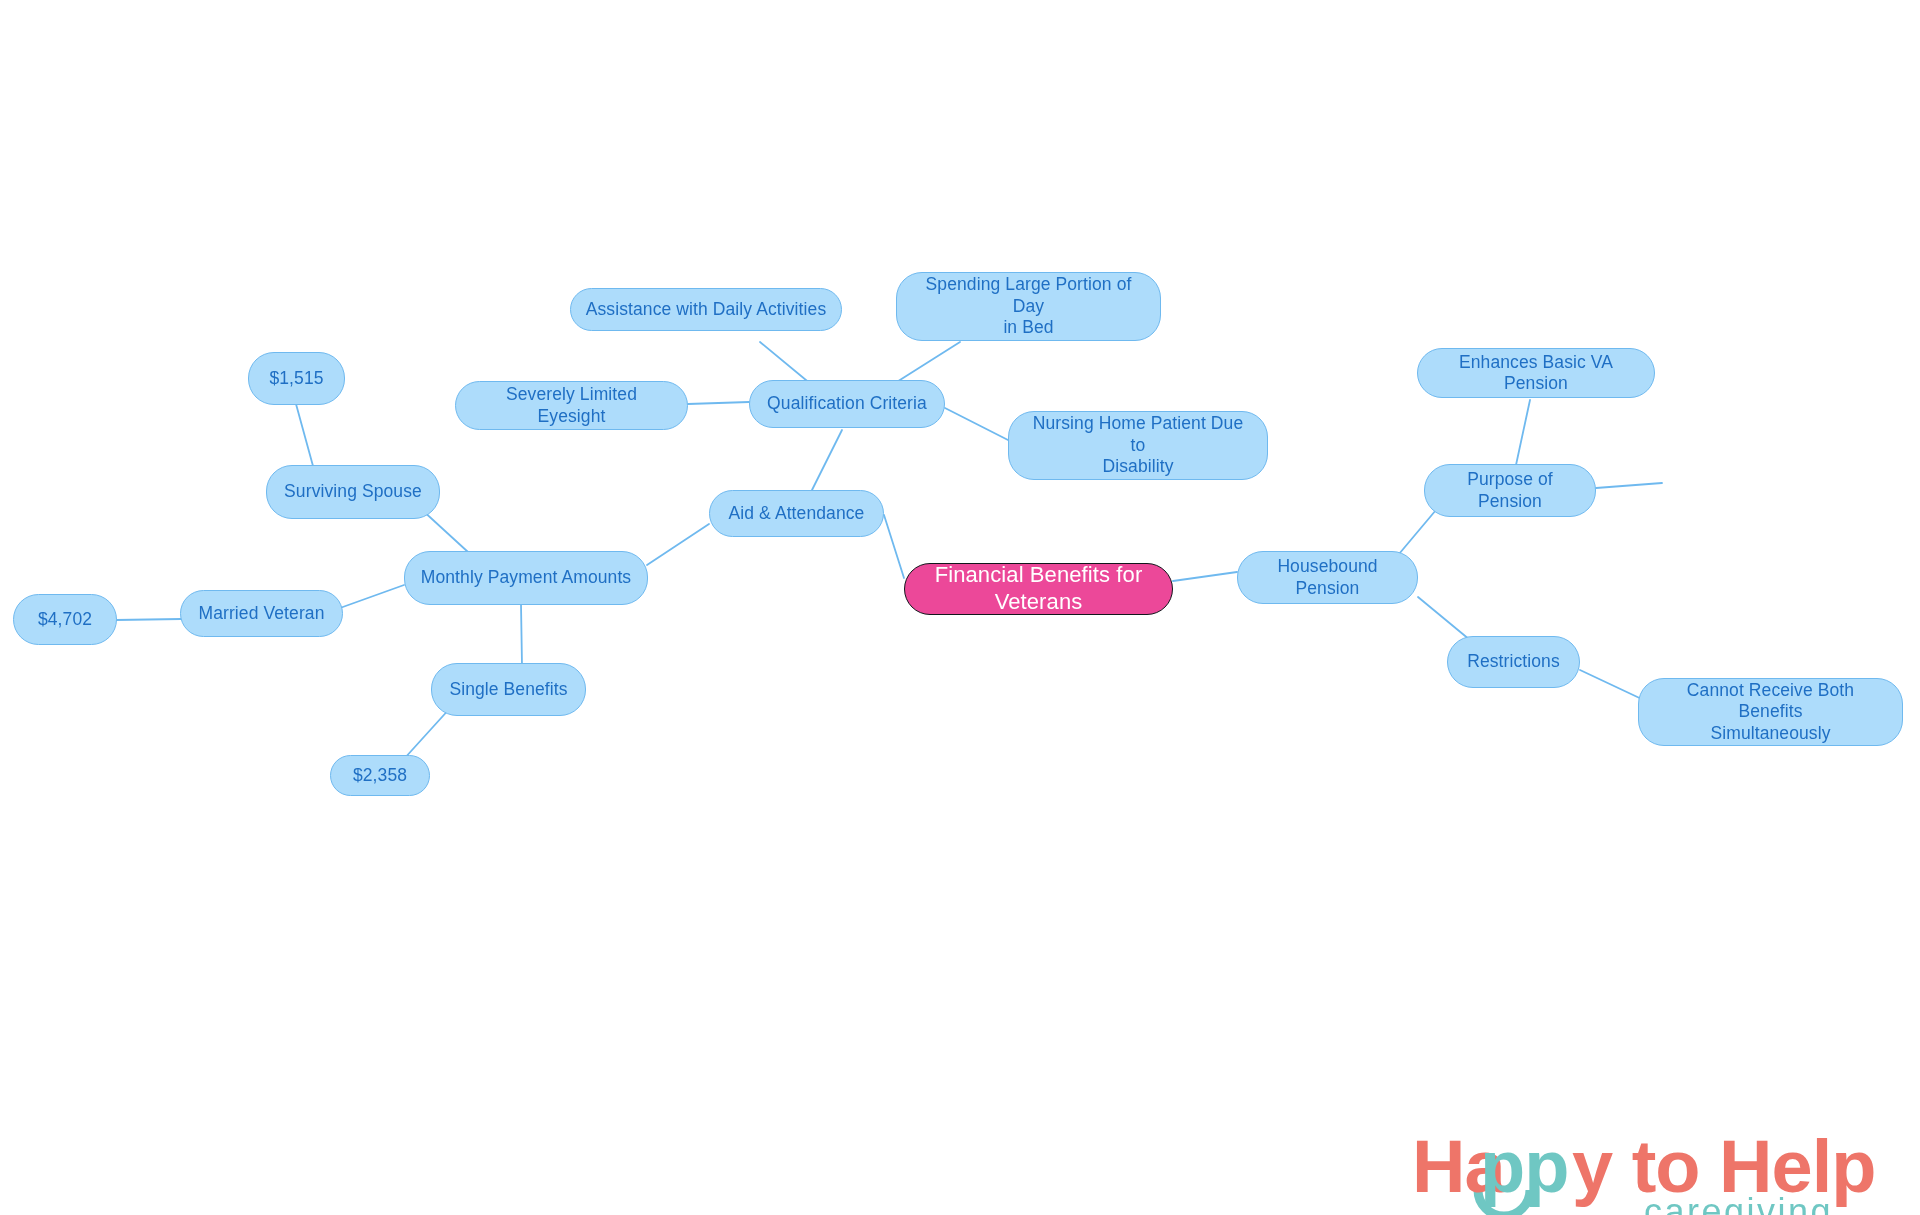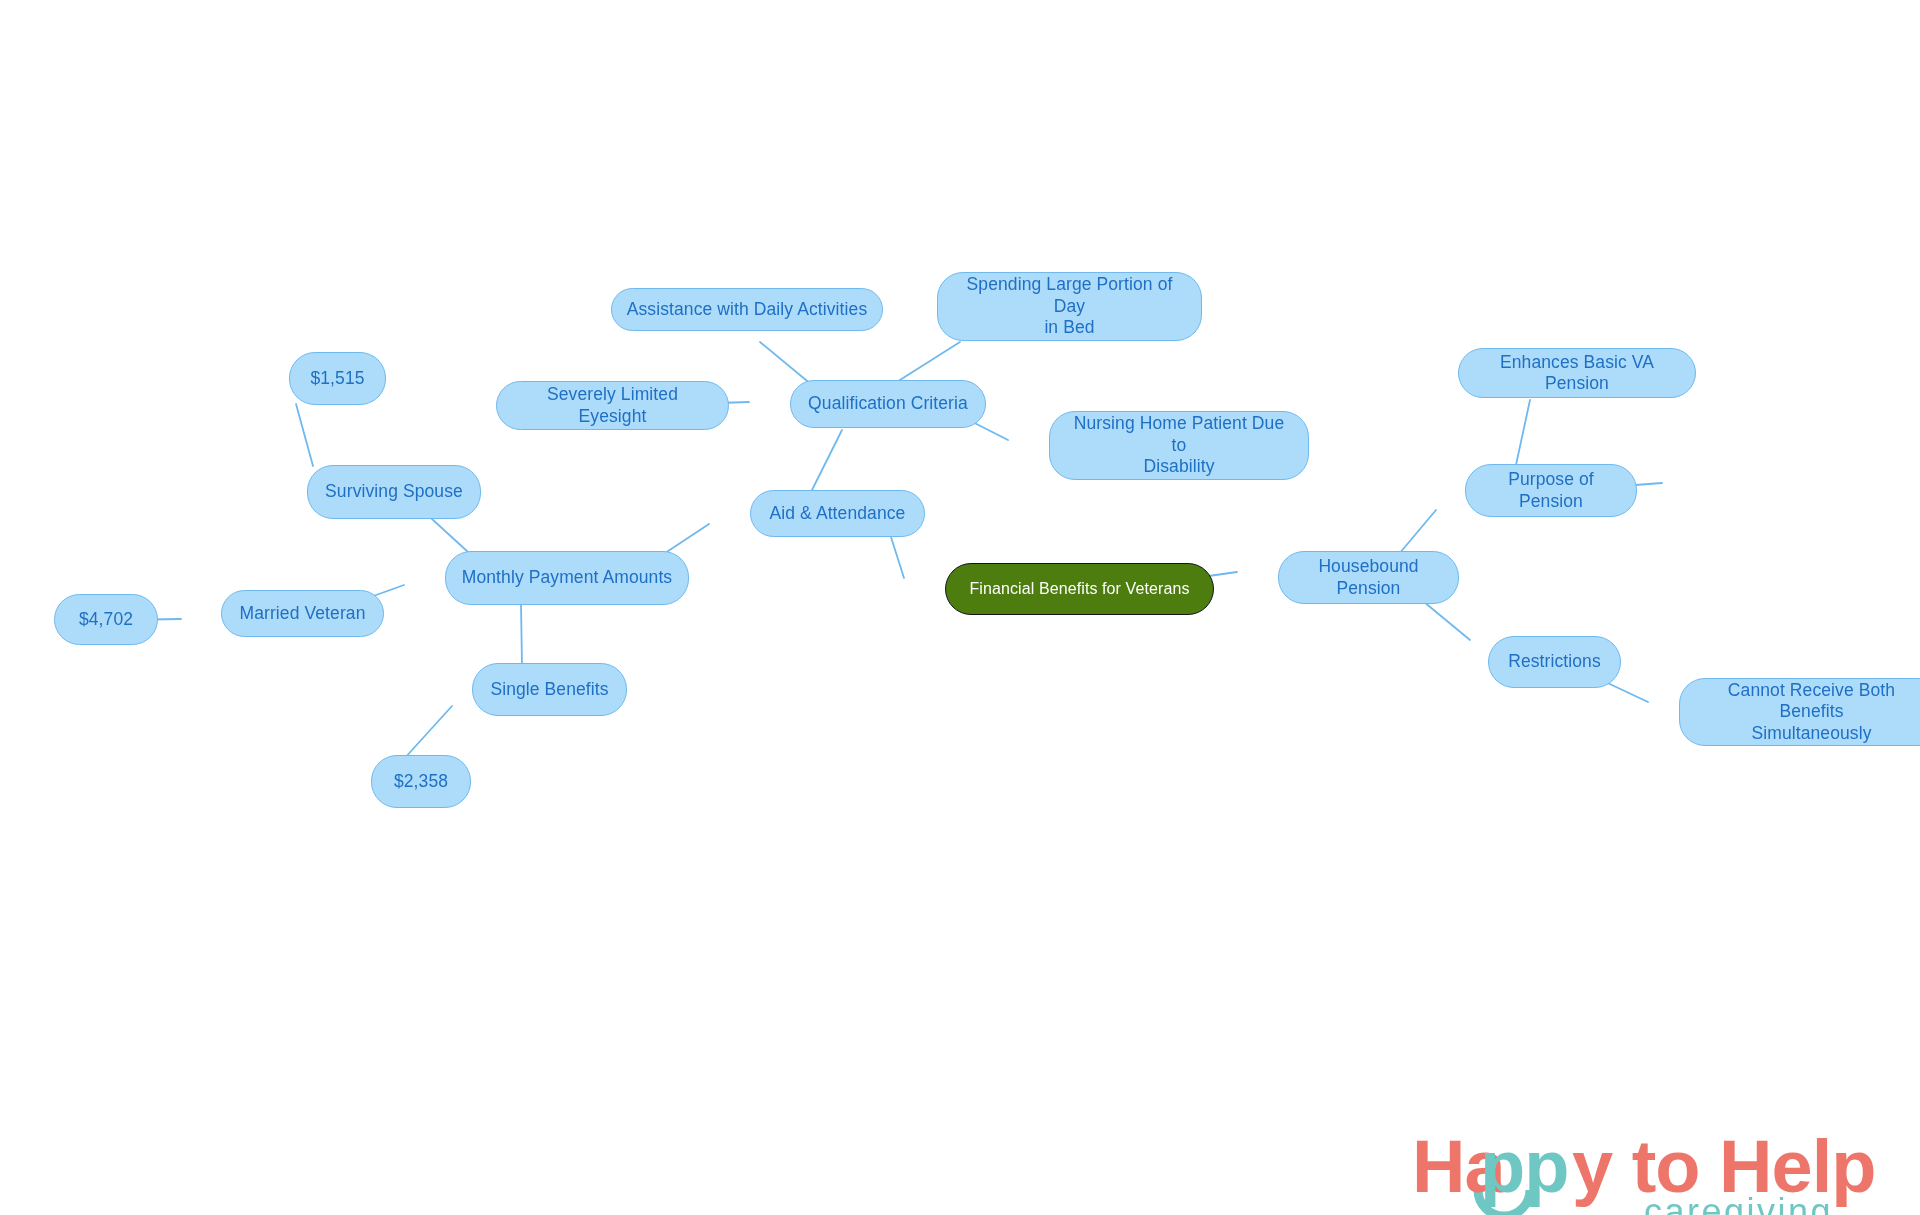--- a/index.html
+++ b/index.html
@@ -39,28 +39,27 @@
     background: #ADDCFB;
     border: 1.4px solid #6FB9EF;
     color: #1F6FC4;
     font-size: 17.5px;
     font-weight: 400;
     line-height: 1.22;
     letter-spacing: 0.1px;
     padding: 4px 14px;
     white-space: pre-line;
     z-index: 2;
-    margin-left: 41px;
   }
   .node.root {
-    background: #4d7c0f;
+    background: #ec4899;
     border: 1.4px solid #12161C;
     color: #FFFFFF;
     border-radius: 30px;
-    font-size: 16px;
+    font-size: 22px;
   }
   
   #logo {
     position: absolute;
     left: 1412px;
     top: 1092px;
     width: 480px;
     height: 112px;
     z-index: 5;
     margin-top: 28px;
@@ -136,21 +135,21 @@
   <div class="node" style="left:266px; top:465px; width:174px; height:54px;">Surviving Spouse</div>
 
   <div class="node" style="left:248px; top:352px; width:97px; height:53px;">$1,515</div>
 
   <div class="node" style="left:180px; top:590px; width:163px; height:47px;">Married Veteran</div>
 
   <div class="node" style="left:13px; top:594px; width:104px; height:51px;">$4,702</div>
 
   <div class="node" style="left:431px; top:663px; width:155px; height:53px;">Single Benefits</div>
 
-  <div class="node" style="left:330px; top:755px; width:100px; height:53px;">$2,358</div>
+  <div class="node" style="left:330px; top:755px; width:100px; height:41px;">$2,358</div>
 
   <div class="node" style="left:1237px; top:551px; width:181px; height:53px;">Housebound Pension</div>
 
   <div class="node" style="left:1424px; top:464px; width:172px; height:53px;">Purpose of Pension</div>
 
   <div class="node" style="left:1417px; top:348px; width:238px; height:50px;">Enhances Basic VA Pension</div>
 
 
   <div class="node" style="left:1447px; top:636px; width:133px; height:52px;">Restrictions</div>
 

